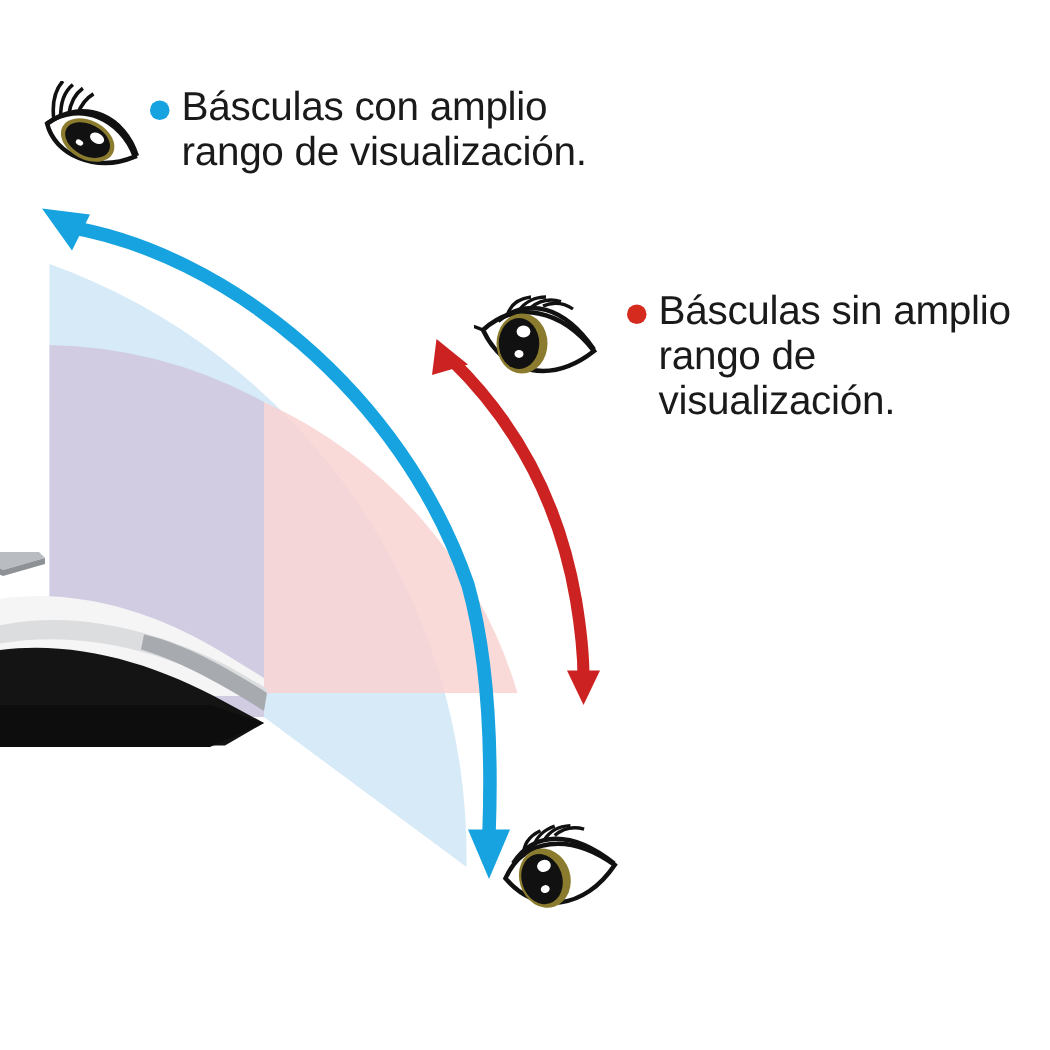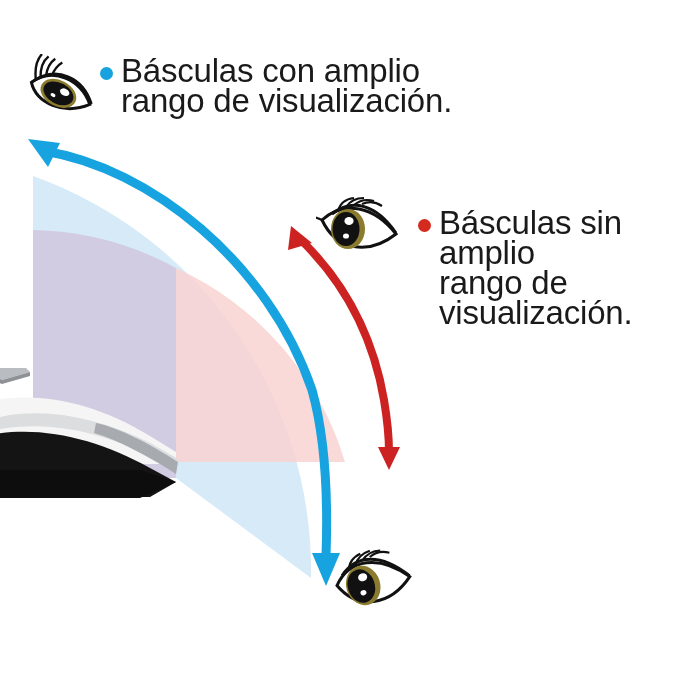--- a/index.html
+++ b/index.html
@@ -13,28 +13,28 @@
   #stage{position:absolute;left:0;top:0;width:700px;height:700px;}
   .layer{position:absolute;left:0;top:0;width:700px;height:700px;}
   .legend{position:absolute;display:flex;align-items:flex-start;}
   .legend .dot{
     border-radius:50%;
     flex:0 0 auto;
     margin-top:11px;
   }
   .legend .txt{
     color:#1a1a1a;
-    font-size:33px;
+    font-size:27px;
     line-height:30px;
     letter-spacing:-0.2px;
     white-space:pre-line;
   }
   #legend-wide{left:100px;top:56px;}
   #legend-wide .dot{width:13px;height:13px;background:#16a3df;margin-right:8px;}
-  #legend-narrow{left:418px;top:208px;}
+  #legend-narrow{left:418px;top:192px;}
   #legend-narrow .dot{width:13px;height:13px;background:#d52b1e;margin-right:8px;}
   .eye{position:absolute;}
   #eye-top{left:22px;top:54px;width:80px;height:78px;}
   #eye-right{left:316px;top:194px;width:86px;height:72px;}
   #eye-bottom{left:332px;top:544px;width:84px;height:78px;}
 </style>
 </head>
 <body>
 
 <div id="stage">

